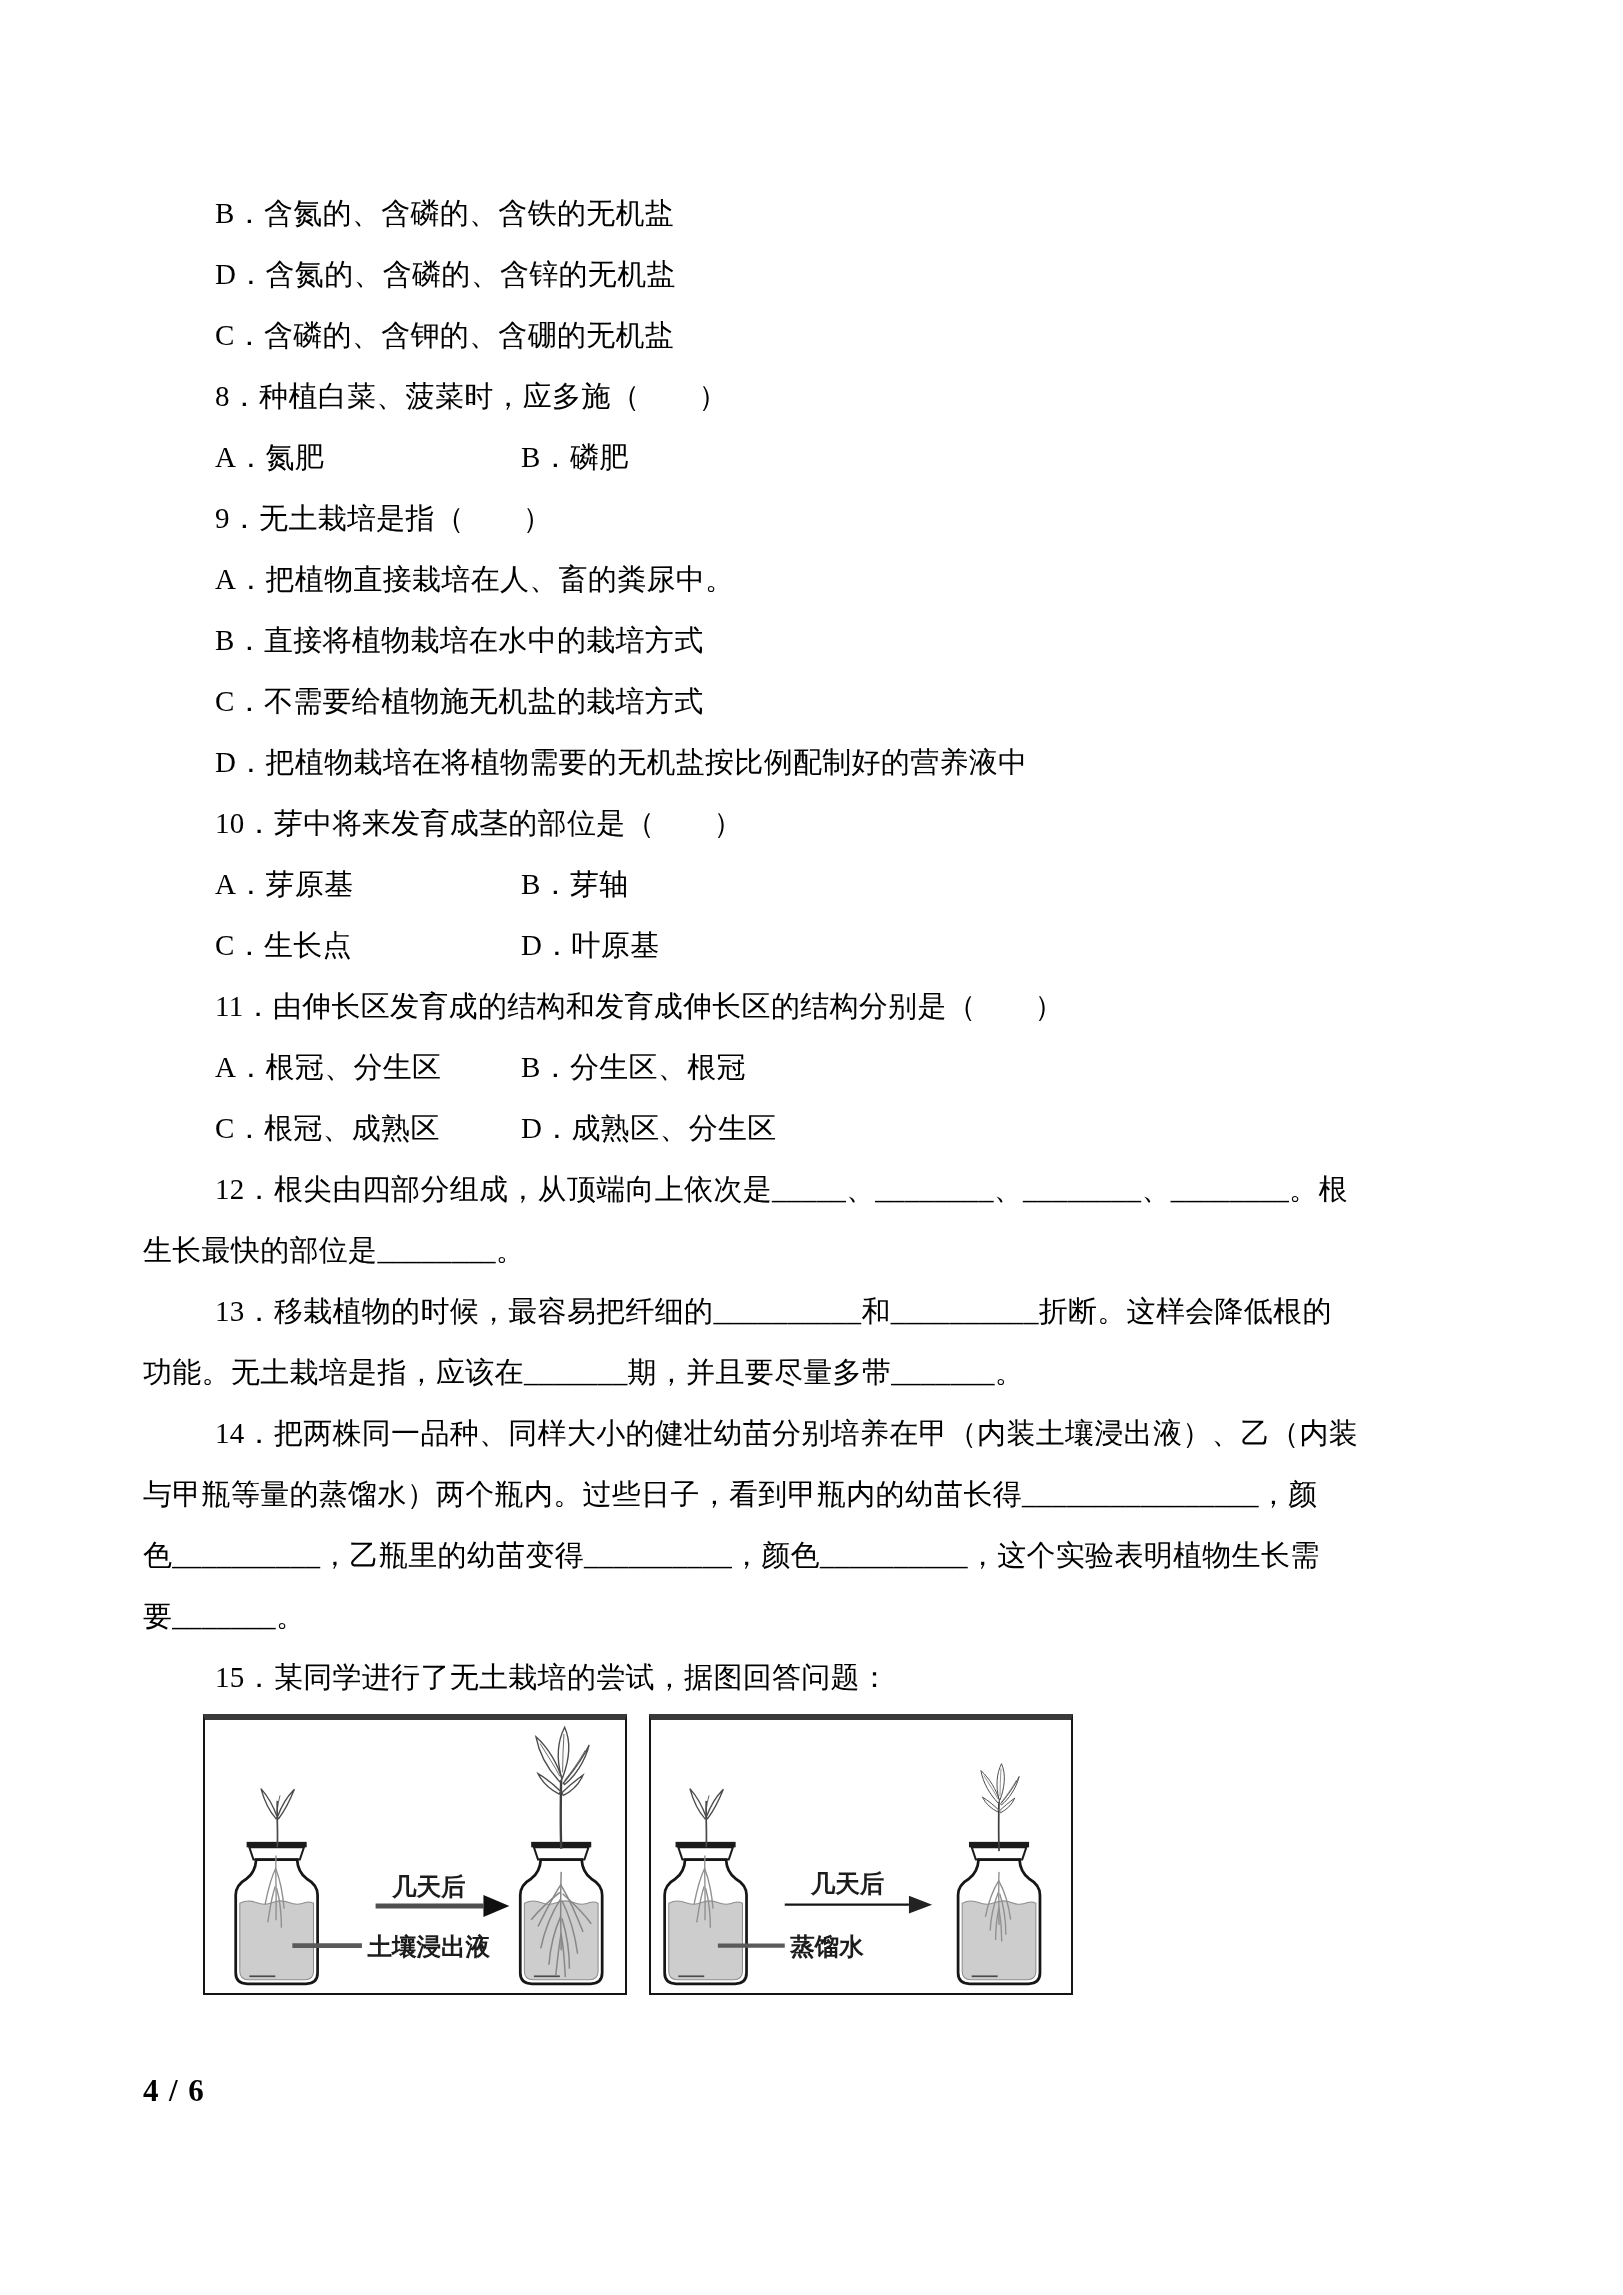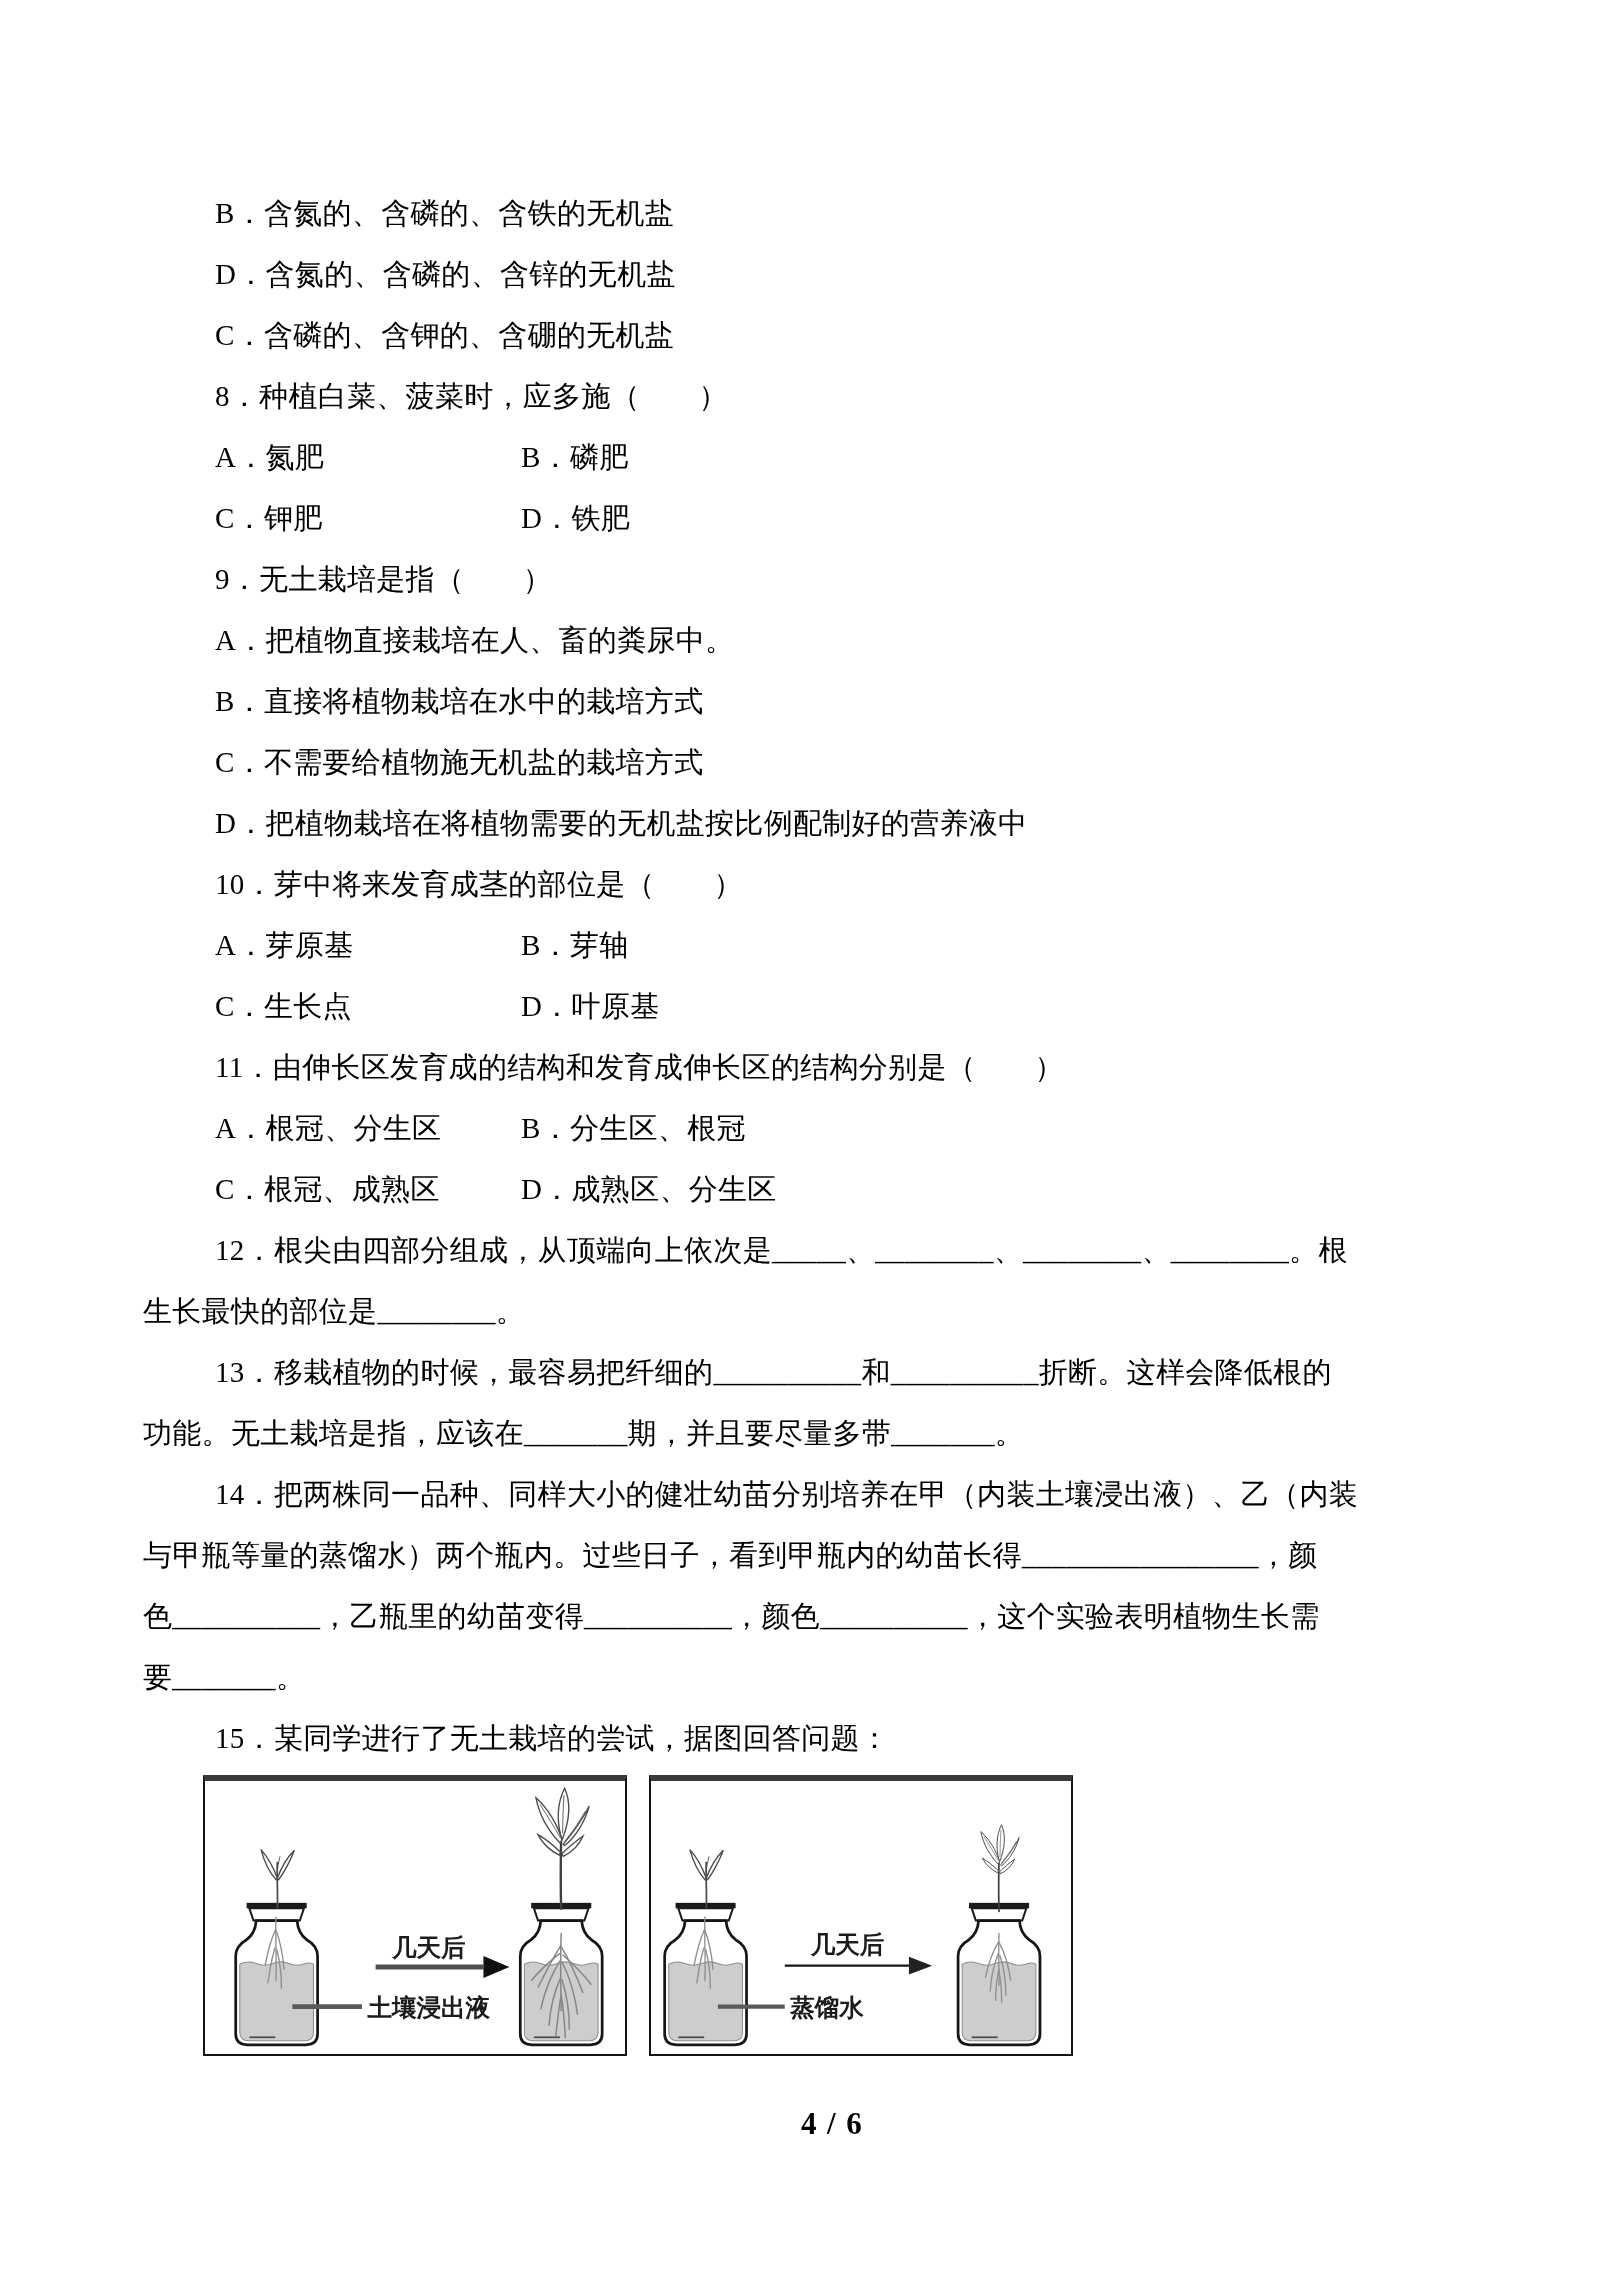--- a/index.html
+++ b/index.html
@@ -30,41 +30,40 @@
     border-top:6.1px solid #3a3a3a;
     box-sizing:border-box;
     background:#fff;
   }
   svg.diagram{display:block;width:419px;height:271px;}
   svg text{
     font-family:"Liberation Serif","DejaVu Serif",serif;
     font-size:36px;font-weight:700;fill:#1c1c1c;
   }
   .footer{
-    margin-top:50px;
-    text-align:center;
+    margin-top:78px;
+    text-align:left;
     font-size:31px;
     font-weight:bold;
     letter-spacing:1.4px;
   }
 </style>
 </head>
 <body>
 
 <div class="page">
 
   <div class="content">
 
     <div id="lines-host">
         <div class="line option">B．含氮的、含磷的、含铁的无机盐</div>
         <div class="line option">D．含氮的、含磷的、含锌的无机盐</div>
         <div class="line option">C．含磷的、含钾的、含硼的无机盐</div>
         <div class="line question">8．种植白菜、菠菜时，应多施（　　）</div>
         <div class="line option2"><span class="c1">A．氮肥</span><span class="c2">B．磷肥</span></div>
-        <div class="line option2"><span class="c1">C．钾肥</span><span class="c2">D．铁肥</span></div>
         <div class="line question">9．无土栽培是指（　　）</div>
         <div class="line option">A．把植物直接栽培在人、畜的粪尿中。</div>
         <div class="line option">B．直接将植物栽培在水中的栽培方式</div>
         <div class="line option">C．不需要给植物施无机盐的栽培方式</div>
         <div class="line option">D．把植物栽培在将植物需要的无机盐按比例配制好的营养液中</div>
         <div class="line question">10．芽中将来发育成茎的部位是（　　）</div>
         <div class="line option2"><span class="c1">A．芽原基</span><span class="c2">B．芽轴</span></div>
         <div class="line option2"><span class="c1">C．生长点</span><span class="c2">D．叶原基</span></div>
         <div class="line question">11．由伸长区发育成的结构和发育成伸长区的结构分别是（　　）</div>
         <div class="line option2"><span class="c1">A．根冠、分生区</span><span class="c2">B．分生区、根冠</span></div>

